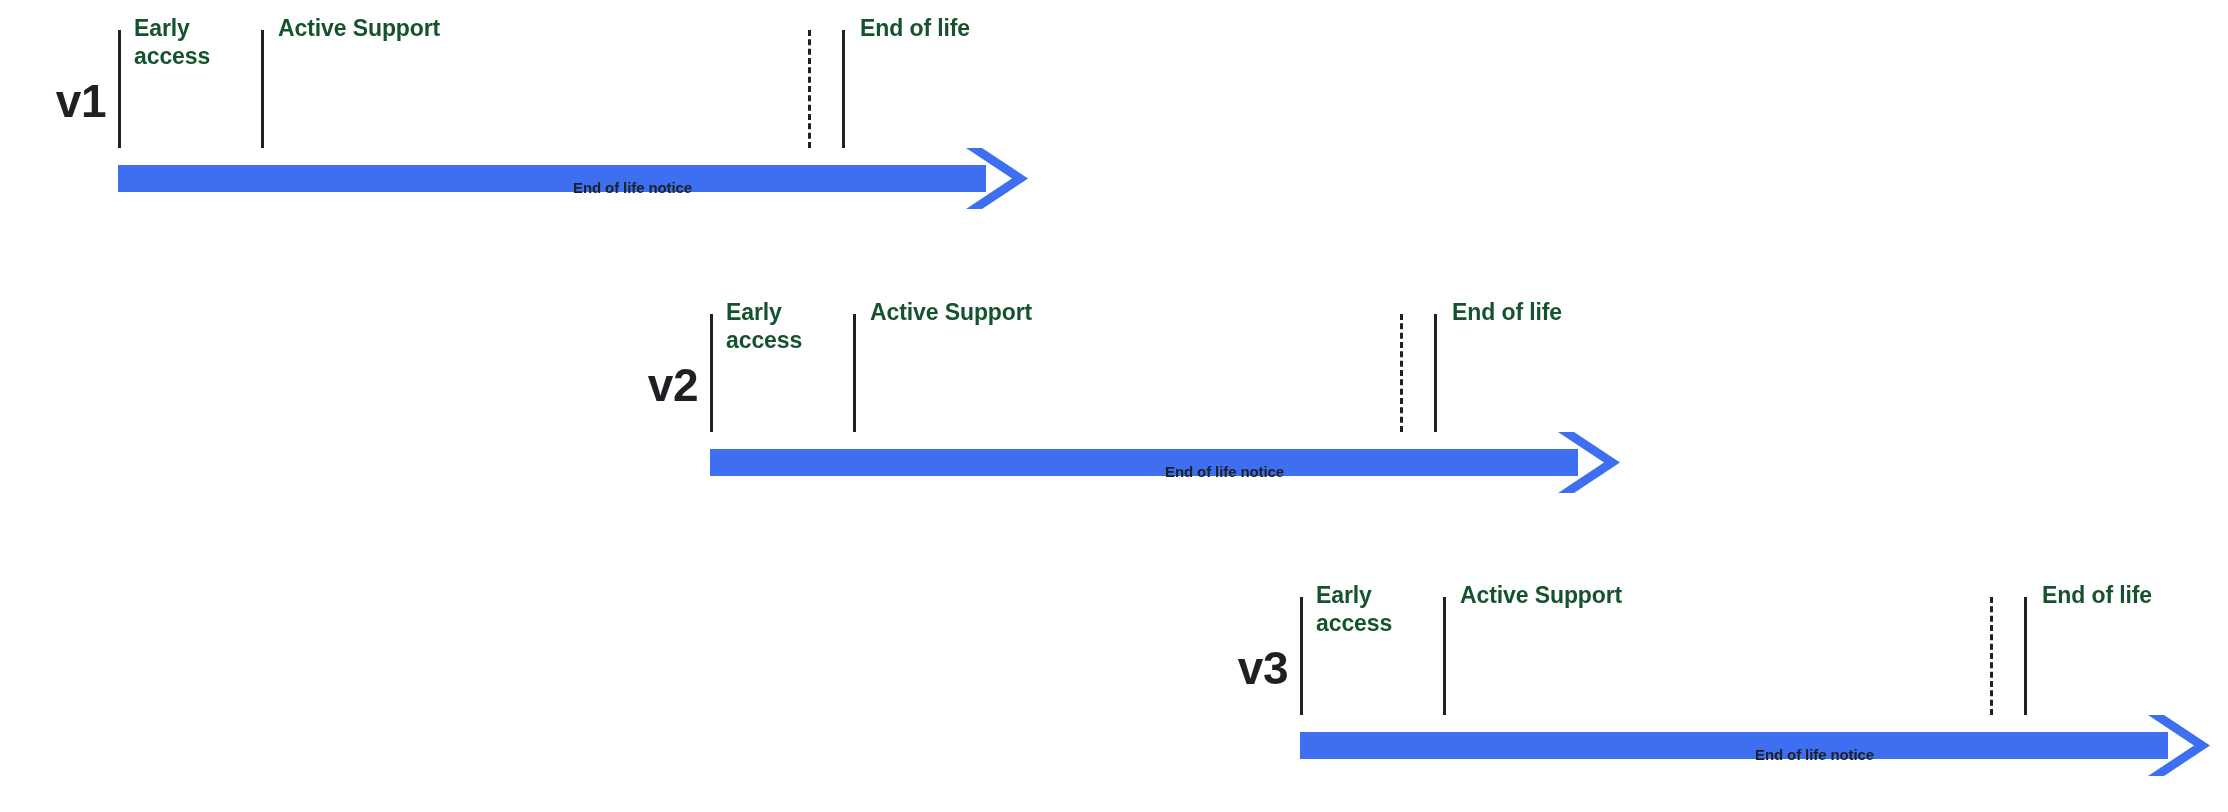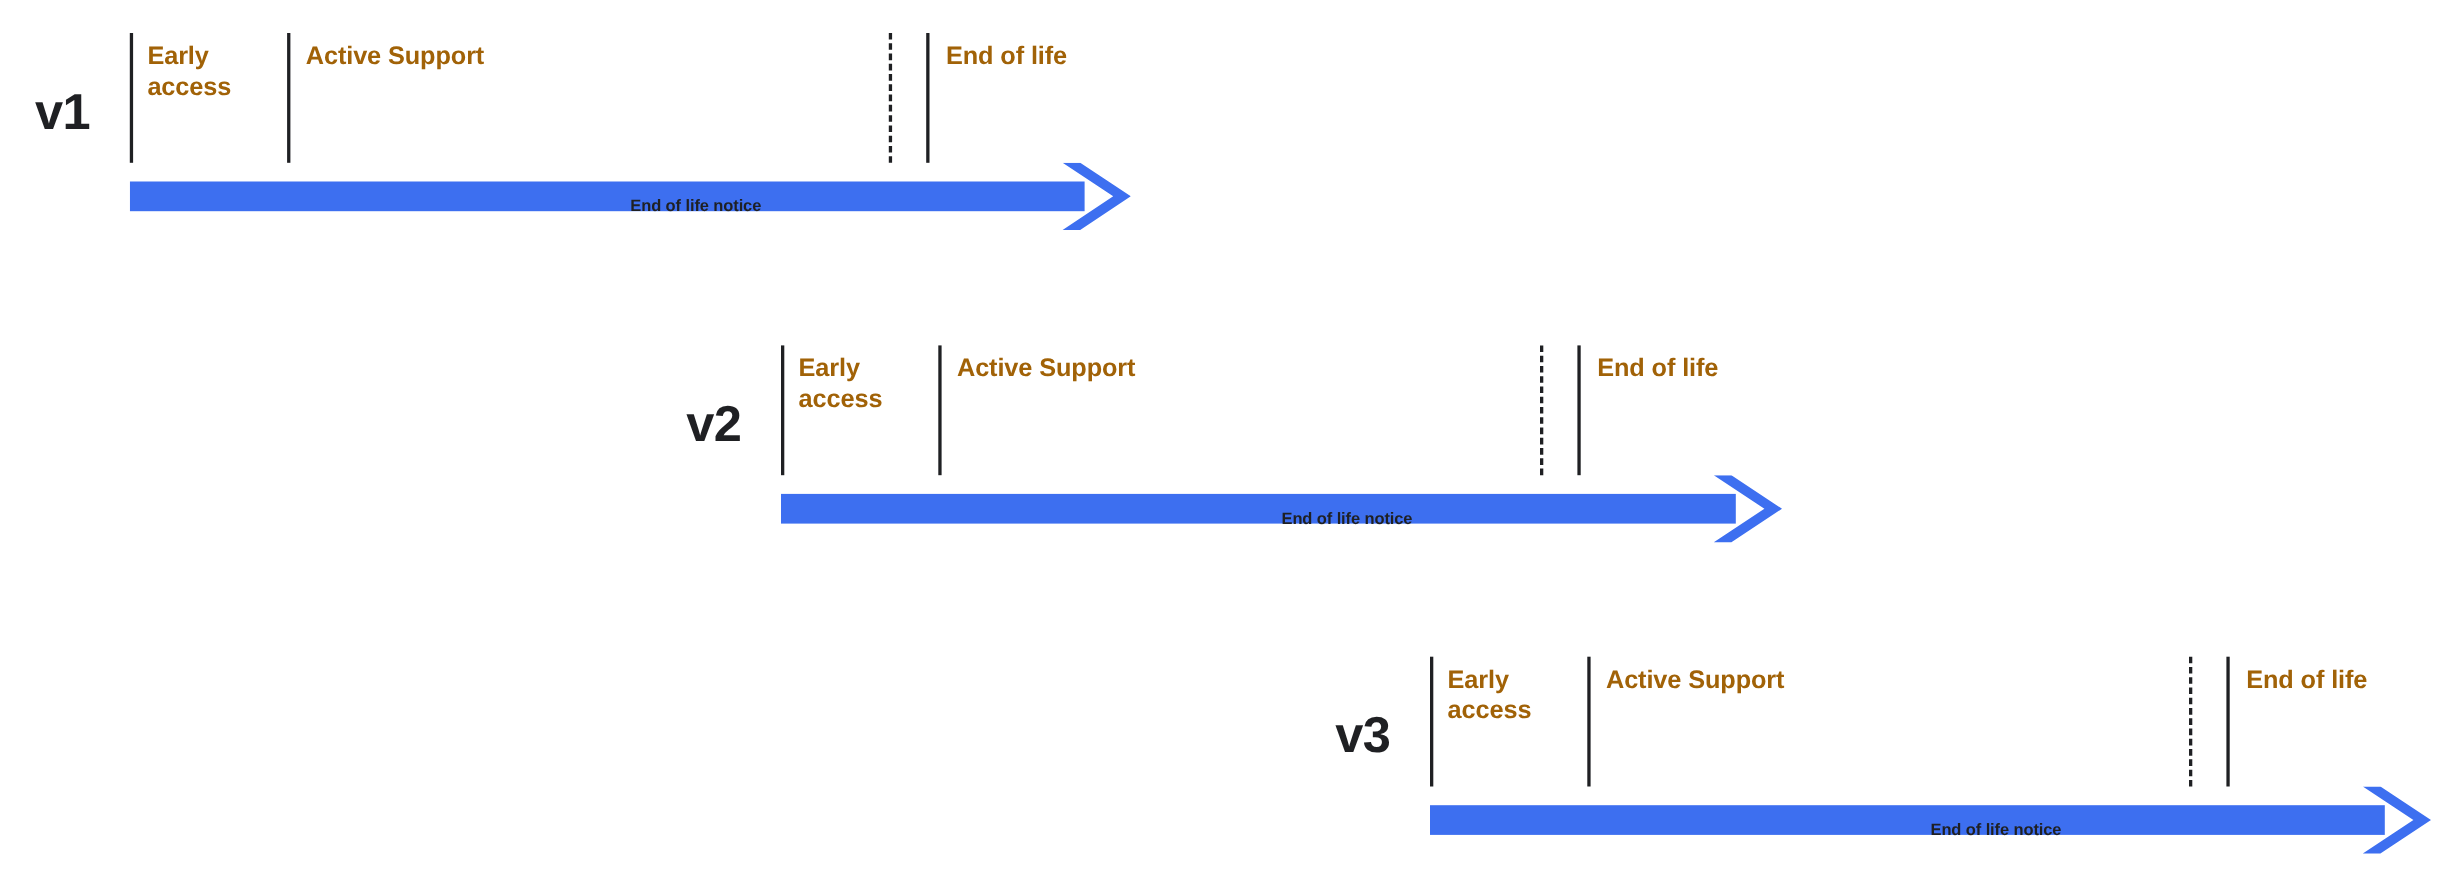--- a/index.html
+++ b/index.html
@@ -27,30 +27,30 @@
 
   
   .lifecycle-row {
     position: absolute;
     height: 190px;
   }
 
   
   .version-label {
     position: absolute;
-    left: 0;
+    left: 12px;
     bottom: 62px;
     font-size: 46px;
     font-weight: 700;
     letter-spacing: -0.5px;
     color: #1f2023;
     line-height: 1;
     white-space: nowrap;
     transform: translateX(-100%);
-    padding-right: 36px;
+    padding-right: 24px;
   }
 
   
   .track {
     position: absolute;
     left: 0;
     top: 0;
     height: 152px;
   }
 
@@ -62,25 +62,25 @@
     background: #1f2023;
   }
   .tick.dashed {
     width: 0;
     background: none;
     border-left: 3px dashed #1f2023;
   }
 
   .phase-label {
     position: absolute;
-    top: 40px;
+    top: 18px;
     font-size: 23px;
     font-weight: 700;
     line-height: 1.22;
-    color: #a16207;
+    color: #14532d;
     white-space: pre-line;
     letter-spacing: -0.1px;
   }
 
   
   .arrow-bar {
     position: absolute;
     top: 152px;
     height: 27px;
   }

